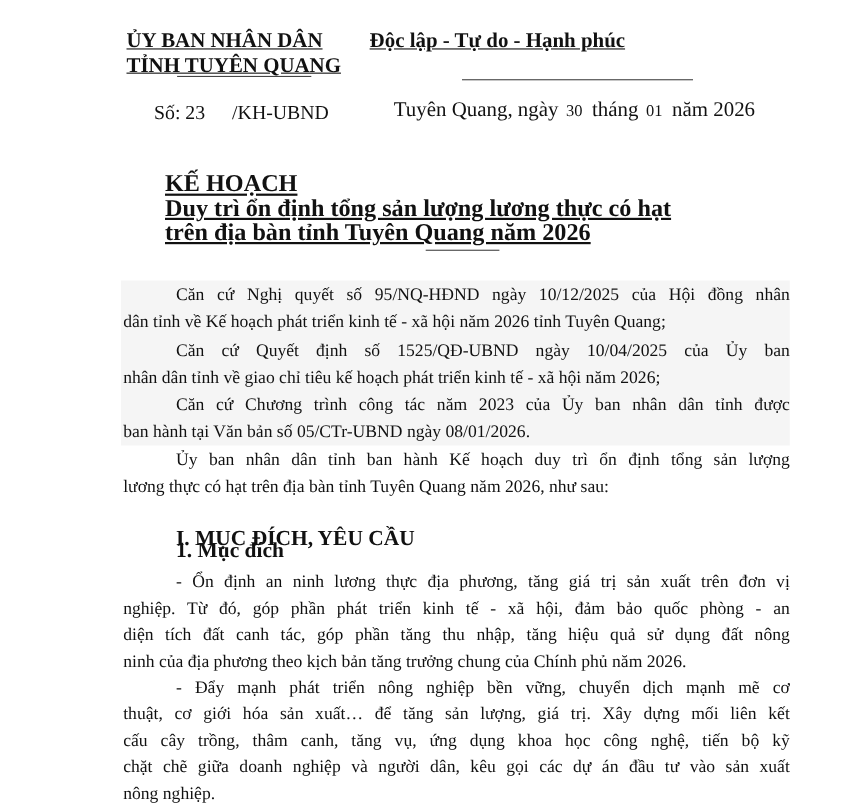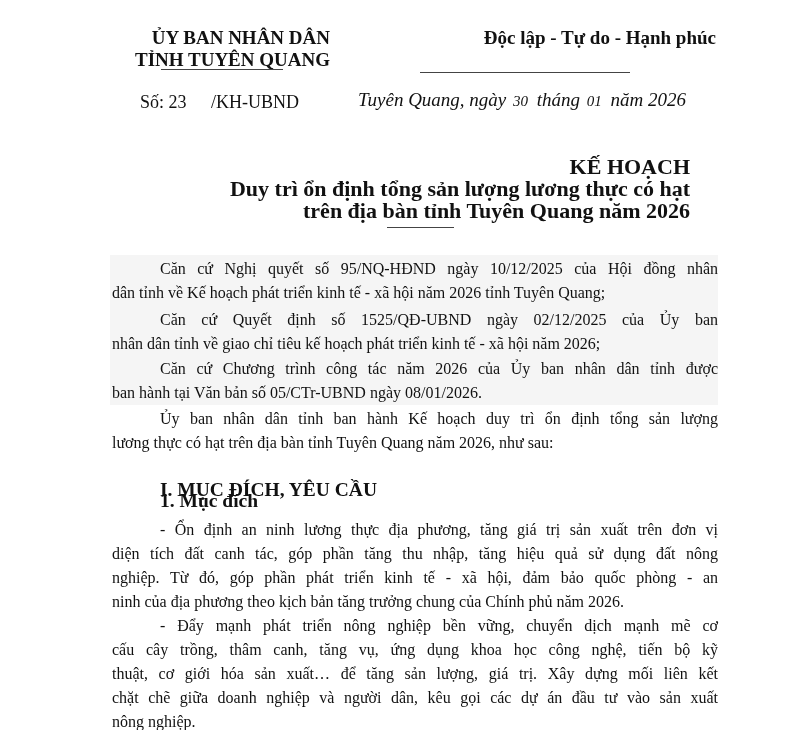--- a/index.html
+++ b/index.html
@@ -3,23 +3,23 @@
 <meta charset="utf-8">
 <style>
   html, body { margin: 0; padding: 0; background: #ffffff; }
   body {
     width: 787px; height: 730px; overflow: hidden; position: relative;
     font-family: "Liberation Serif", "DejaVu Serif", serif;
     color: #111111;
   }
   .abs { position: absolute; white-space: nowrap; }
   .bold { font-weight: bold; }
-  .ital { font-style: italic; }
+  .ital { }
   .hdr { font-size: 19px; font-weight: bold; line-height: 22px; }
-  .center { text-align: right; }
+  .center { text-align: left; text-decoration: underline; }
   .rule { position: absolute; height: 1px; background: #444; }
   .body-text { font-size: 16px; line-height: 24px; }
   .shade { position: absolute; left: 110px; top: 255px; width: 608px; height: 150px; background: #f5f5f5; }
   .para { position: absolute; left: 112px; width: 606px; }
   .line { display: block; white-space: nowrap; }
   .justify { text-align: justify; text-align-last: justify; }
   .ind { padding-left: 48px; }
 </style>
 </head>
 <body>
@@ -55,42 +55,42 @@
 </div>
 <div class="rule" style="left:387px; top:227px; width:67px;"></div>
 
 <div class="shade"></div>
 
 <div class="para body-text" style="top:257px;">
   <span class="line justify ind">Căn cứ Nghị quyết số 95/NQ-HĐND ngày 10/12/2025 của Hội đồng nhân</span>
   <span class="line">dân tỉnh về Kế hoạch phát triển kinh tế - xã hội năm 2026 tỉnh Tuyên Quang;</span>
 </div>
 <div class="para body-text" style="top:308px;">
-  <span class="line justify ind">Căn cứ Quyết định số 1525/QĐ-UBND ngày 02/12/2025 của Ủy ban</span>
+  <span class="line justify ind">Căn cứ Quyết định số 1525/QĐ-UBND ngày 10/04/2025 của Ủy ban</span>
   <span class="line">nhân dân tỉnh về giao chỉ tiêu kế hoạch phát triển kinh tế - xã hội năm 2026;</span>
 </div>
 <div class="para body-text" style="top:357px;">
-  <span class="line justify ind">Căn cứ Chương trình công tác năm 2026 của Ủy ban nhân dân tỉnh được</span>
+  <span class="line justify ind">Căn cứ Chương trình công tác năm 2023 của Ủy ban nhân dân tỉnh được</span>
   <span class="line">ban hành tại Văn bản số 05/CTr-UBND ngày 08/01/2026.</span>
 </div>
 
 <div class="para body-text" style="top:407px;">
   <span class="line justify ind">Ủy ban nhân dân tỉnh ban hành Kế hoạch duy trì ổn định tổng sản lượng</span>
   <span class="line">lương thực có hạt trên địa bàn tỉnh Tuyên Quang năm 2026, như sau:</span>
 </div>
 
 <div class="abs bold" style="left:160px; top:479px; font-size:19.5px;">I. MỤC ĐÍCH, YÊU CẦU</div>
 <div class="abs bold" style="left:160px; top:490px; font-size:19.5px;">1. Mục đích</div>
 
 <div class="para body-text" style="top:518px;">
   <span class="line justify ind">- Ổn định an ninh lương thực địa phương, tăng giá trị sản xuất trên đơn vị</span>
+  <span class="line justify">nghiệp. Từ đó, góp phần phát triển kinh tế - xã hội, đảm bảo quốc phòng - an</span>
   <span class="line justify">diện tích đất canh tác, góp phần tăng thu nhập, tăng hiệu quả sử dụng đất nông</span>
-  <span class="line justify">nghiệp. Từ đó, góp phần phát triển kinh tế - xã hội, đảm bảo quốc phòng - an</span>
   <span class="line">ninh của địa phương theo kịch bản tăng trưởng chung của Chính phủ năm 2026.</span>
 </div>
 
 <div class="para body-text" style="top:614px;">
   <span class="line justify ind">- Đẩy mạnh phát triển nông nghiệp bền vững, chuyển dịch mạnh mẽ cơ</span>
+  <span class="line justify">thuật, cơ giới hóa sản xuất… để tăng sản lượng, giá trị. Xây dựng mối liên kết</span>
   <span class="line justify">cấu cây trồng, thâm canh, tăng vụ, ứng dụng khoa học công nghệ, tiến bộ kỹ</span>
-  <span class="line justify">thuật, cơ giới hóa sản xuất… để tăng sản lượng, giá trị. Xây dựng mối liên kết</span>
   <span class="line justify">chặt chẽ giữa doanh nghiệp và người dân, kêu gọi các dự án đầu tư vào sản xuất</span>
   <span class="line">nông nghiệp.</span>
 </div>
 
 </body></html>

